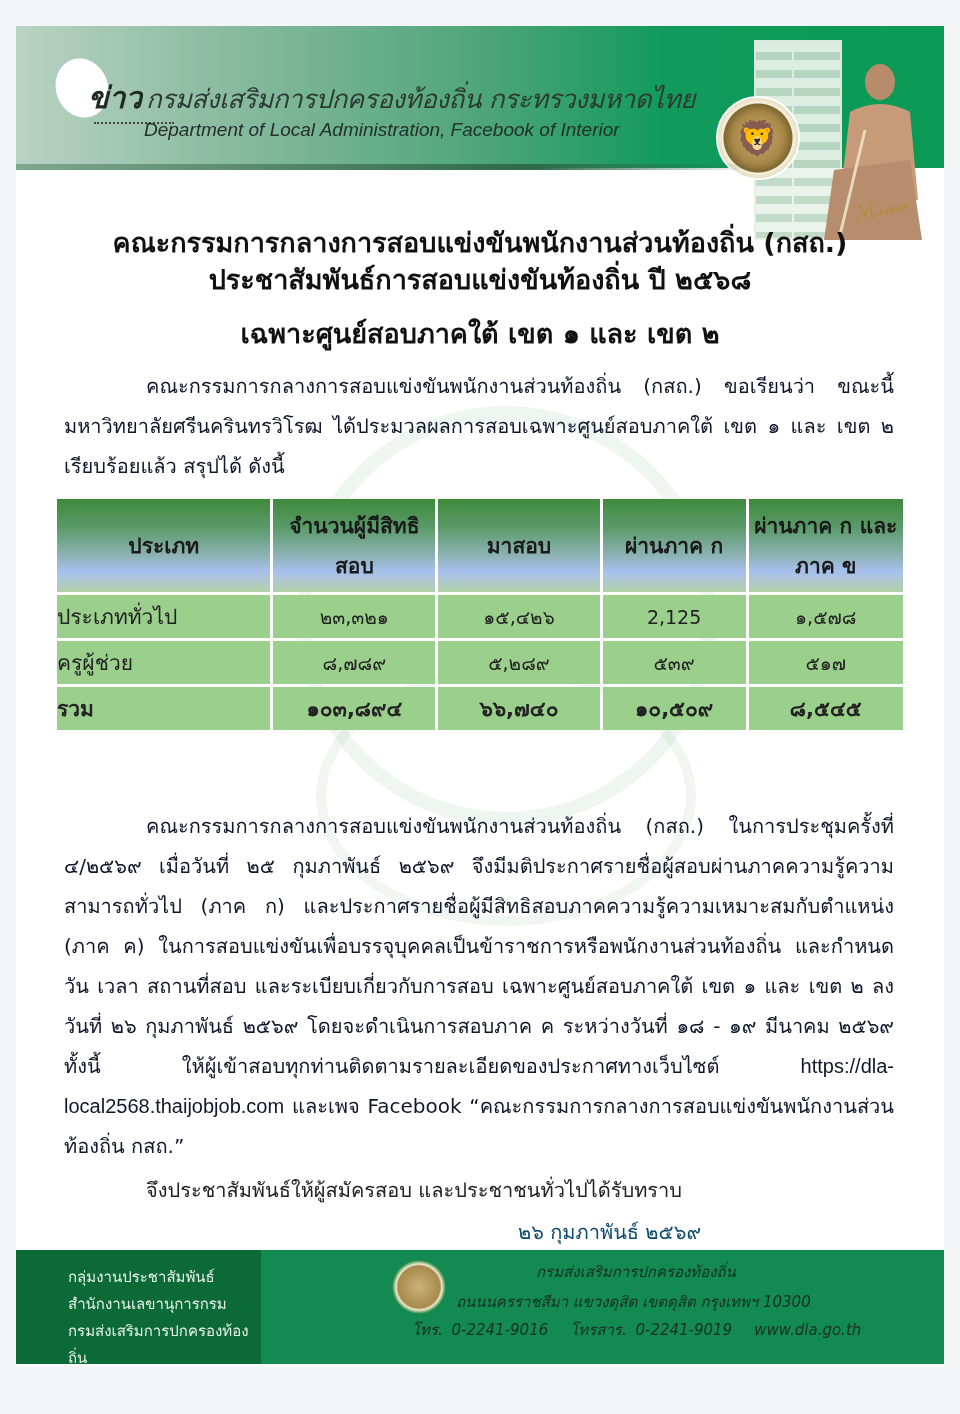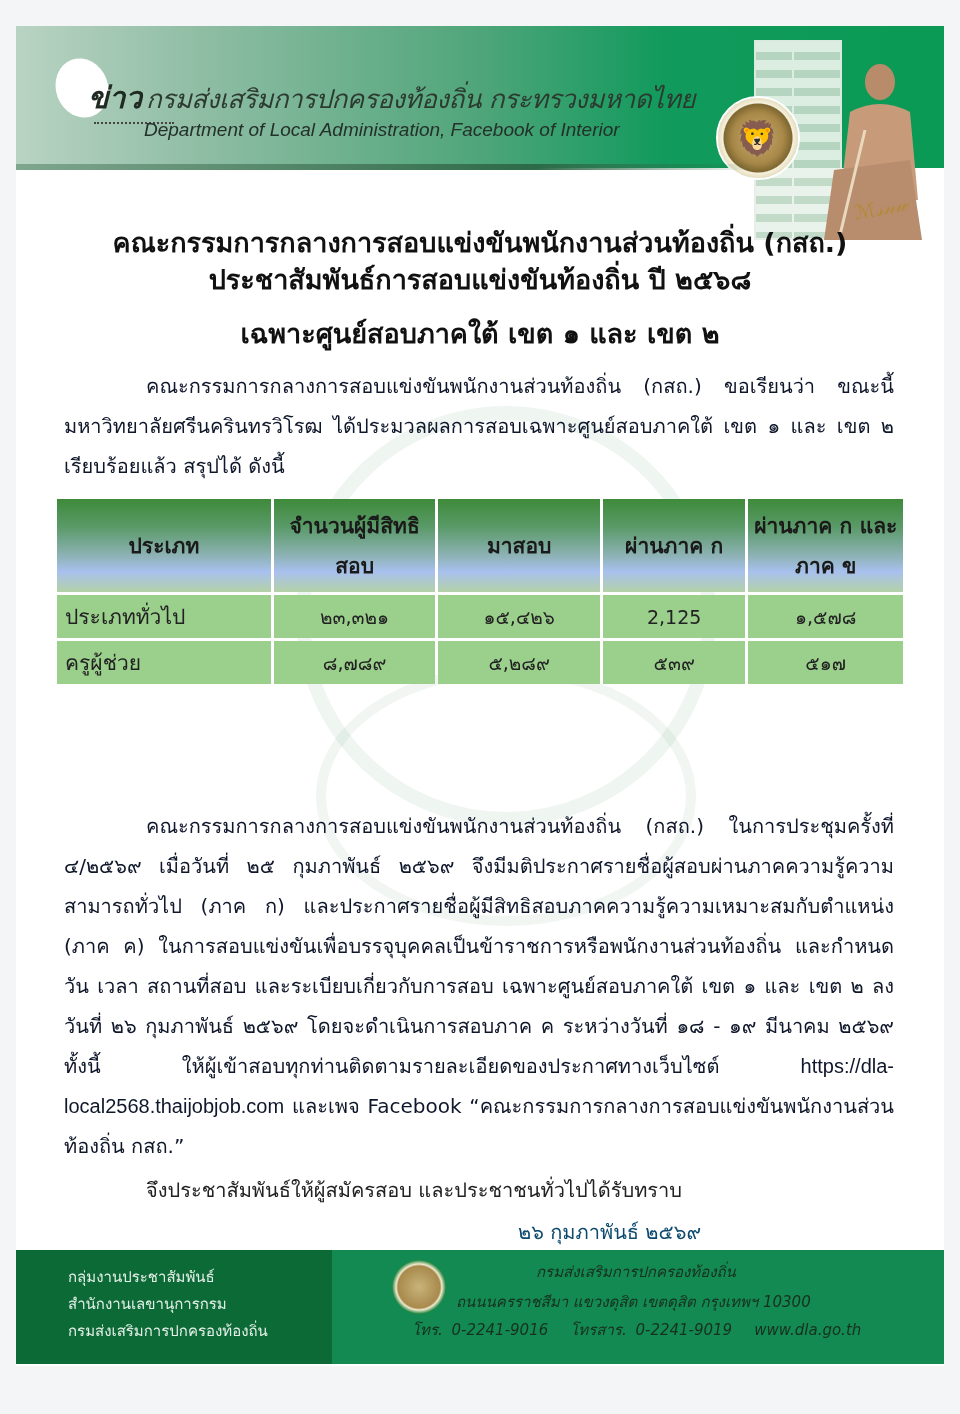--- a/index.html
+++ b/index.html
@@ -100,41 +100,41 @@
   .table-wrap { position: absolute; left: 38px; top: 470px; width: 852px; }
   table { border-collapse: separate; border-spacing: 3px; width: 100%; }
   th {
     height: 93px; font-size: 21px; font-weight: bold; color: #1a1a1a;
     background: linear-gradient(180deg, #3e8a3a 0%, #5a9a68 30%, #8fb3b8 62%, #a8c0ee 78%, #b4d2a8 100%);
     text-align: center; line-height: 40px; padding: 0 4px;
   }
   td {
     height: 43px; background: #9bcf8c; font-size: 19px; text-align: center; color: #222;
   }
-  td.label { text-align: left; padding-left: 8px; font-size: 21px; }
+  td.label { text-align: left; padding-left: 0; font-size: 21px; }
   tr.total td { font-weight: bold; font-size: 21px; }
   col.c0 { width: 216px; } col.c1 { width: 163px; } col.c2 { width: 163px; } col.c3 { width: 144px; } col.c4 { width: 156px; }
 
   .p2 { top: 780px; }
   .url { font-family: "Liberation Sans", sans-serif; font-size: 20px; }
 
   .closing {
     position: absolute; left: 130px; top: 1148px; font-size: 20px; color: #222;
   }
   .date {
     position: absolute; left: 502px; top: 1190px; font-size: 20px; color: #0c4a6e;
   }
 
   
   .footer {
     position: absolute; left: 0; top: 1224px; width: 928px; height: 114px;
     background: #138a52;
   }
   .footer-left {
-    position: absolute; left: 0; top: 0; width: 316px; height: 114px;
+    position: absolute; left: 0; top: 0; width: 245px; height: 114px;
     background: #0c6a36; padding: 14px 0 0 52px;
   }
   .footer-left div { font-size: 15px; color: #e4efe7; line-height: 27px; }
   .footer-seal {
     position: absolute; left: 376px; top: 10px; width: 54px; height: 54px; border-radius: 50%;
     background: radial-gradient(circle, #c9b37a 0%, #a88a4c 55%, #f0ead0 60%, #2c8a44 70%, #2c8a44 100%);
   }
   .footer-right {
     position: absolute; left: 380px; top: 10px; width: 520px;
     color: #17301f; font-style: italic; font-size: 15px;
@@ -206,20 +206,27 @@
           <td>2,125</td>
           <td>๑,๕๗๘</td>
         </tr>
         <tr>
           <td class="label">ครูผู้ช่วย</td>
           <td>๘,๗๘๙</td>
           <td>๕,๒๘๙</td>
           <td>๕๓๙</td>
           <td>๕๑๗</td>
         </tr>
+        <tr class="total">
+          <td class="label">รวม</td>
+          <td>๑๐๓,๘๙๔</td>
+          <td>๖๖,๗๔๐</td>
+          <td>๑๐,๕๐๙</td>
+          <td>๘,๕๔๕</td>
+        </tr>
       </tbody>
     </table>
   </div>
 
   <div class="para p2">
     <span class="indent"></span><span>คณะกรรมการกลางการสอบแข่งขันพนักงานส่วนท้องถิ่น (กสถ.) ในการประชุมครั้งที่ ๔/๒๕๖๙ เมื่อวันที่ ๒๕ กุมภาพันธ์ ๒๕๖๙ จึงมีมติประกาศรายชื่อผู้สอบผ่านภาคความรู้ความสามารถทั่วไป (ภาค ก) และประกาศรายชื่อผู้มีสิทธิสอบภาคความรู้ความเหมาะสมกับตำแหน่ง (ภาค ค) ในการสอบแข่งขันเพื่อบรรจุบุคคลเป็นข้าราชการหรือพนักงานส่วนท้องถิ่น และกำหนดวัน เวลา สถานที่สอบ และระเบียบเกี่ยวกับการสอบ เฉพาะศูนย์สอบภาคใต้ เขต ๑ และ เขต ๒ ลงวันที่ ๒๖ กุมภาพันธ์ ๒๕๖๙ โดยจะดำเนินการสอบภาค ค ระหว่างวันที่ ๑๘ - ๑๙ มีนาคม ๒๕๖๙ ทั้งนี้ ให้ผู้เข้าสอบทุกท่านติดตามรายละเอียดของประกาศทางเว็บไซต์ </span><span class="url">https://dla-local2568.thaijobjob.com</span><span> และเพจ Facebook </span><span>“คณะกรรมการกลางการสอบแข่งขันพนักงานส่วนท้องถิ่น กสถ.”</span>
   </div>
 
   <div class="closing">จึงประชาสัมพันธ์ให้ผู้สมัครสอบ และประชาชนทั่วไปได้รับทราบ</div>
   <div class="date">๒๖ กุมภาพันธ์ ๒๕๖๙</div>

